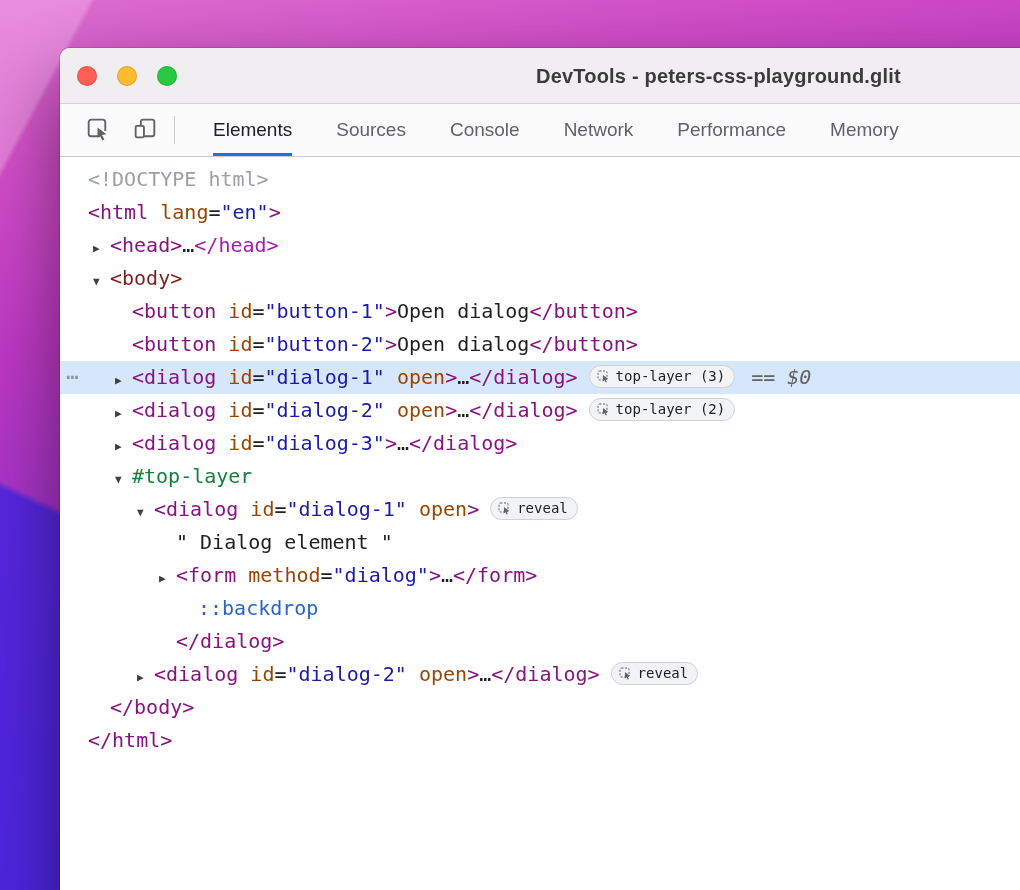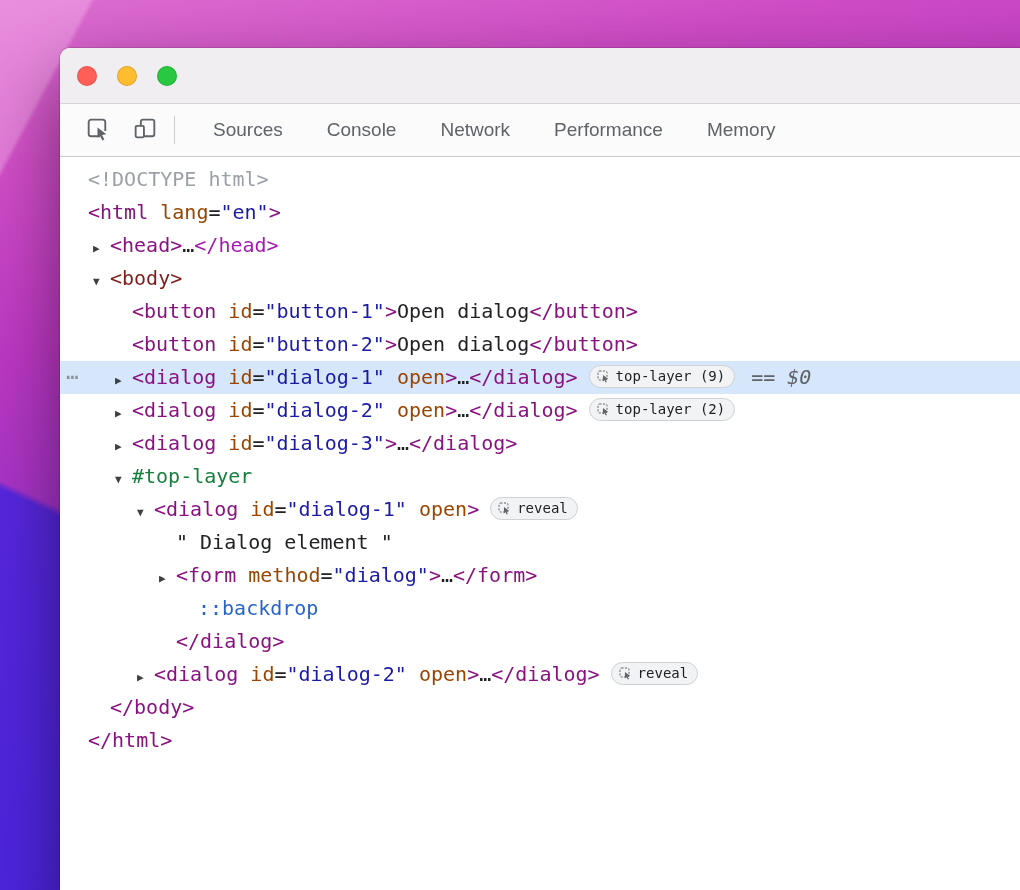--- a/index.html
+++ b/index.html
@@ -66,20 +66,21 @@
 <body>
 
 <div class="window">
 
   <div class="titlebar">
     <div class="lights">
       <div class="light red"></div>
       <div class="light yellow"></div>
       <div class="light green"></div>
     </div>
+    <div class="title">DevTools - peters-css-playground.glit</div>
   </div>
 
   <div class="toolbar">
     <div class="tool-icons">
       <div class="tool-btn">
         <span>
           <svg width="27" height="27" viewBox="0 0 26 26">
             <path d="M15.5 20.5 H7 a2.5 2.5 0 0 1 -2.5 -2.5 V7 a2.5 2.5 0 0 1 2.5 -2.5 h11 a2.5 2.5 0 0 1 2.5 2.5 v8.5" fill="none" stroke="#5f6368" stroke-width="1.8"></path>
             <path d="M13 12 l8.5 6.6 -4.1 .6 2.2 4.3 -2 1 -2.2 -4.4 -2.4 1.9 z" fill="#5f6368"></path>
           </svg>
@@ -89,20 +90,23 @@
         <span>
           <svg width="27" height="27" viewBox="0 0 26 26">
             <rect x="8.5" y="4.5" width="13" height="16" rx="2" fill="none" stroke="#5f6368" stroke-width="1.8"></rect>
             <rect x="3.5" y="10.5" width="8" height="11" rx="1.5" fill="#fbfbfb" stroke="#5f6368" stroke-width="1.8"></rect>
           </svg>
         </span>
       </div>
     </div>
     <div class="separator"></div>
     <div class="tabs">
+        <div class="tab active">
+          <span>Elements</span>
+        </div>
         <div class="tab">
           <span>Sources</span>
         </div>
         <div class="tab">
           <span>Console</span>
         </div>
         <div class="tab">
           <span>Network</span>
         </div>
         <div class="tab">
@@ -121,21 +125,21 @@
       <div class="row" style="padding-left: 33px;"><span class="arrow">▼</span><span style="color: #7f1d1d;">&lt;body&gt;</span></div>
       <div class="row" style="padding-left: 55px;"><span class="arrow"></span><span style="color: rgb(136, 18, 128);">&lt;button</span><span style="color: rgb(32, 33, 36);"> </span><span style="color: rgb(153, 69, 0);">id</span><span style="color: rgb(32, 33, 36);">=</span><span style="color: rgb(26, 26, 166);">"button-1"</span><span style="color: rgb(136, 18, 128);">&gt;</span><span style="color: rgb(32, 33, 36);">Open dialog</span><span style="color: rgb(136, 18, 128);">&lt;/button&gt;</span></div>
       <div class="row" style="padding-left: 55px;"><span class="arrow"></span><span style="color: rgb(136, 18, 128);">&lt;button</span><span style="color: rgb(32, 33, 36);"> </span><span style="color: rgb(153, 69, 0);">id</span><span style="color: rgb(32, 33, 36);">=</span><span style="color: rgb(26, 26, 166);">"button-2"</span><span style="color: rgb(136, 18, 128);">&gt;</span><span style="color: rgb(32, 33, 36);">Open dialog</span><span style="color: rgb(136, 18, 128);">&lt;/button&gt;</span></div>
       <div class="row selected" style="padding-left: 55px;"><span class="dots">⋯</span><span class="arrow">▶</span><span style="color: rgb(136, 18, 128);">&lt;dialog</span><span style="color: rgb(32, 33, 36);"> </span><span style="color: rgb(153, 69, 0);">id</span><span style="color: rgb(32, 33, 36);">=</span><span style="color: rgb(26, 26, 166);">"dialog-1"</span><span style="color: rgb(32, 33, 36);"> </span><span style="color: rgb(153, 69, 0);">open</span><span style="color: rgb(136, 18, 128);">&gt;</span><span style="color: rgb(32, 33, 36);">…</span><span style="color: rgb(136, 18, 128);">&lt;/dialog&gt;</span><span class="badge">
           <span>
             <svg width="13" height="13" viewBox="0 0 13 13">
               <rect x="1" y="1" width="9" height="9" rx="1.5" fill="none" stroke="#5f6368" stroke-width="1" stroke-dasharray="2 1.5"></rect>
               <path d="M6 5 L11.2 9 L8.6 9.4 L9.9 11.9 L8.7 12.5 L7.5 10 L5.8 11.6 Z" fill="#5f6368"></path>
             </svg>
           </span>
-          <span>top-layer (9)</span>
+          <span>top-layer (3)</span>
         </span><span class="suffix-eq">==</span><span class="suffix-var">$0</span></div>
       <div class="row" style="padding-left: 55px;"><span class="arrow">▶</span><span style="color: rgb(136, 18, 128);">&lt;dialog</span><span style="color: rgb(32, 33, 36);"> </span><span style="color: rgb(153, 69, 0);">id</span><span style="color: rgb(32, 33, 36);">=</span><span style="color: rgb(26, 26, 166);">"dialog-2"</span><span style="color: rgb(32, 33, 36);"> </span><span style="color: rgb(153, 69, 0);">open</span><span style="color: rgb(136, 18, 128);">&gt;</span><span style="color: rgb(32, 33, 36);">…</span><span style="color: rgb(136, 18, 128);">&lt;/dialog&gt;</span><span class="badge">
           <span>
             <svg width="13" height="13" viewBox="0 0 13 13">
               <rect x="1" y="1" width="9" height="9" rx="1.5" fill="none" stroke="#5f6368" stroke-width="1" stroke-dasharray="2 1.5"></rect>
               <path d="M6 5 L11.2 9 L8.6 9.4 L9.9 11.9 L8.7 12.5 L7.5 10 L5.8 11.6 Z" fill="#5f6368"></path>
             </svg>
           </span>
           <span>top-layer (2)</span>
         </span></div>

